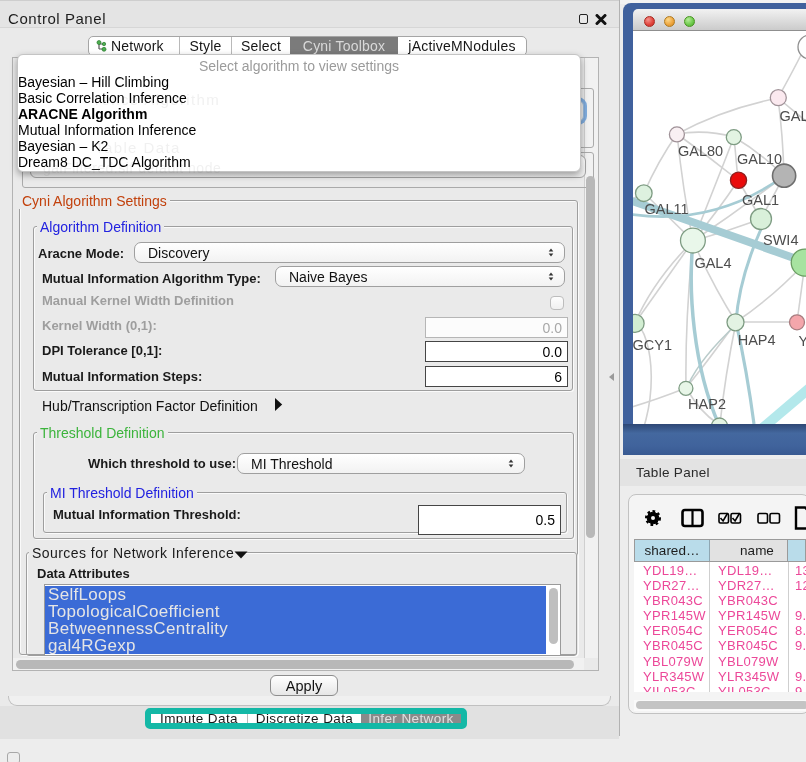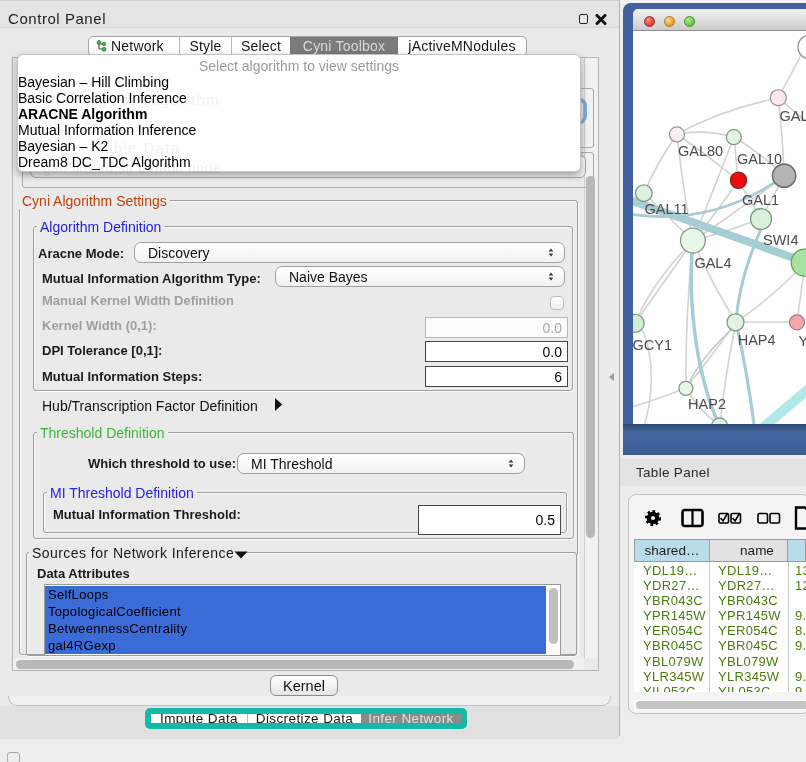--- a/index.html
+++ b/index.html
@@ -96,24 +96,24 @@
 <div class="lbl" style="left:53px;top:507px;">Mutual Information Threshold:</div>
 <div class="fld" style="left:418px;top:505px;width:143px;height:30px;padding-left:28px;">0.5</div>
 
 <div class="ab grp" style="left:26px;top:552px;width:551px;height:104px;"></div>
 <div class="gtitle" style="left:29px;top:545px;color:#1a1a1a;font-size:14px;letter-spacing:.45px;text-align:right;">Sources for Network Inference</div>
 <svg class="ab" style="left:234px;top:551px;" width="14" height="8" viewBox="0 0 14 8">
       <path d="M0.5 0.5 L13.5 0.5 L7 7.5 Z" fill="#111"></path>
     </svg>
 <div class="lbl" style="left:37px;top:566px;">Data Attributes</div>
 <div class="ab" style="left:44px;top:584px;width:517px;height:72px;background:#fff;border:1px solid #9a9a9a;"></div>
-<div class="ab" style="left:45px;top:586px;width:501px;height:68px;background:#3b6bd6;color:#000000;font-size:13px;letter-spacing:.3px;line-height:17px;padding-left:3px;">SelfLoops<br>TopologicalCoefficient<br>BetweennessCentrality<br>gal4RGexp</div>
+<div class="ab" style="left:45px;top:586px;width:501px;height:68px;background:#3b6bd6;color:#e5e5e5;font-size:17px;letter-spacing:.3px;line-height:17px;padding-left:3px;">SelfLoops<br>TopologicalCoefficient<br>BetweennessCentrality<br>gal4RGexp</div>
 <div class="ab" style="left:549px;top:588px;width:9px;height:56px;background:#bfbfbf;border-radius:5px;"></div>
 
-<div class="ab" style="left:270px;top:675px;width:68px;height:21px;background:linear-gradient(#ffffff,#e6e6e6);border:1px solid #8d8d8d;border-radius:6px;font-size:14.5px;color:#111;display:flex;align-items:center;justify-content:center;">Kernel</div>
+<div class="ab" style="left:270px;top:675px;width:68px;height:21px;background:linear-gradient(#ffffff,#e6e6e6);border:1px solid #8d8d8d;border-radius:6px;font-size:14.5px;color:#111;display:flex;align-items:center;justify-content:center;">Apply</div>
 <div class="ab" style="left:8px;top:696px;width:603px;height:10px;background:#f0f0f0;border:1px solid #c0c0c0;border-top:none;border-radius:0 0 9px 9px;"></div>
 <div class="ab" style="left:0;top:706px;width:619px;height:33px;background:#e1e1e1;"></div>
 <div class="ab" style="left:145px;top:708px;width:322px;height:21px;background:#fff;border:6px solid #14b8a6;border-radius:5px;overflow:hidden;display:flex;font-size:13.5px;letter-spacing:.4px;color:#191919;">
  <div style="width:97px;display:flex;align-items:center;justify-content:center;border-right:1px solid #b9b9b9;">Impute Data</div>
  <div style="width:113px;display:flex;align-items:center;justify-content:center;">Discretize Data</div>
  <div style="flex:1;display:flex;align-items:center;justify-content:center;background:#8a8a8a;color:#e0e0e0;">Infer Network</div>
 </div>
 <div class="ab" style="left:7px;top:752px;width:13px;height:12px;border:1px solid #a8a8a8;border-radius:3px;background:#ededed;"></div>
 <div class="ab" style="left:609px;top:373px;width:0;height:0;border-top:4px solid transparent;border-bottom:4px solid transparent;border-right:5px solid #9a9a9a;"></div>
 
@@ -223,21 +223,21 @@
 <rect x="124" y="10.5" width="9.5" height="9.5" rx="1.5" stroke-width="1.6"></rect>
 <rect x="136" y="10.5" width="9.5" height="9.5" rx="1.5" stroke-width="1.6"></rect>
 <path d="M162 4.5 h9 l6 6 v15 h-15 z" stroke-width="2.4"></path>
 </g>
 </svg>
 <div class="ab" style="left:634px;top:539px;width:172px;height:23px;border:1px solid #9a9a9a;display:flex;font-size:13.5px;color:#1d1d1d;">
  <div style="width:75px;background:#b9dcea;display:flex;align-items:center;justify-content:center;border-right:1px solid #8fa7b2;">shared…</div>
  <div style="width:78px;background:#e2e2e2;display:flex;align-items:center;justify-content:center;border-right:1px solid #9a9a9a;padding-left:17px;">name</div>
  <div style="flex:1;background:#b9dcea;"></div>
 </div>
-<div class="ab" style="left:634px;top:562px;width:172px;height:130px;background:#fff;overflow:hidden;font-size:13px;color:#4d7c0f;letter-spacing:.3px;">
+<div class="ab" style="left:634px;top:562px;width:172px;height:130px;background:#fff;overflow:hidden;font-size:13px;color:#ec4899;letter-spacing:.3px;">
  <div style="position:absolute;left:9px;top:1px;line-height:15.1px;">YDL19…<br>YDR27…<br>YBR043C<br>YPR145W<br>YER054C<br>YBR045C<br>YBL079W<br>YLR345W<br>YIL053C</div>
  <div style="position:absolute;left:84px;top:1px;line-height:15.1px;">YDL19…<br>YDR27…<br>YBR043C<br>YPR145W<br>YER054C<br>YBR045C<br>YBL079W<br>YLR345W<br>YIL053C</div>
  <div style="position:absolute;left:161px;top:1px;line-height:15.1px;">13<br>12<br>&nbsp;<br>9.<br>8.<br>9.<br>&nbsp;<br>9.<br>9.</div>
  <div style="position:absolute;left:75px;top:0;width:1px;height:138px;background:#cfcfcf;"></div>
  <div style="position:absolute;left:154px;top:0;width:1px;height:138px;background:#cfcfcf;"></div>
 </div>
 <div class="ab" style="left:634px;top:700px;width:172px;height:11px;background:#fafafa;"></div>
 <div class="ab" style="left:636px;top:701px;width:172px;height:8px;background:#c4c4c4;border-radius:5px;"></div>
 
 </div>

